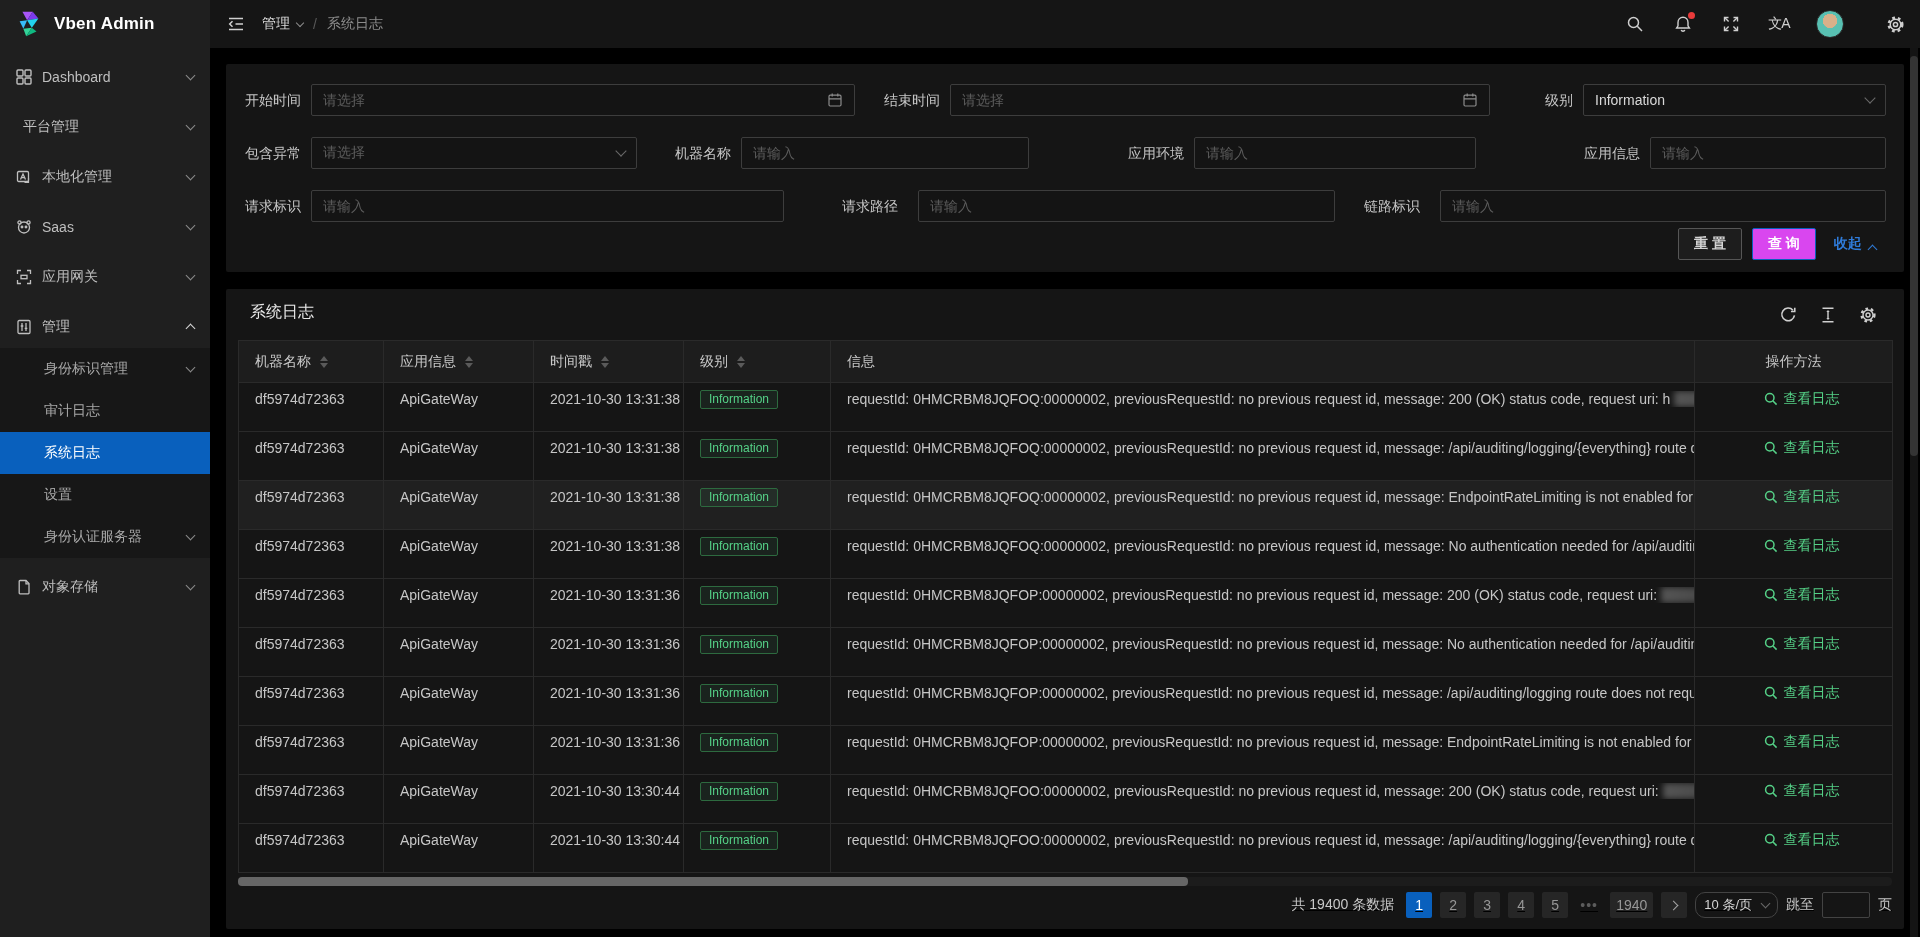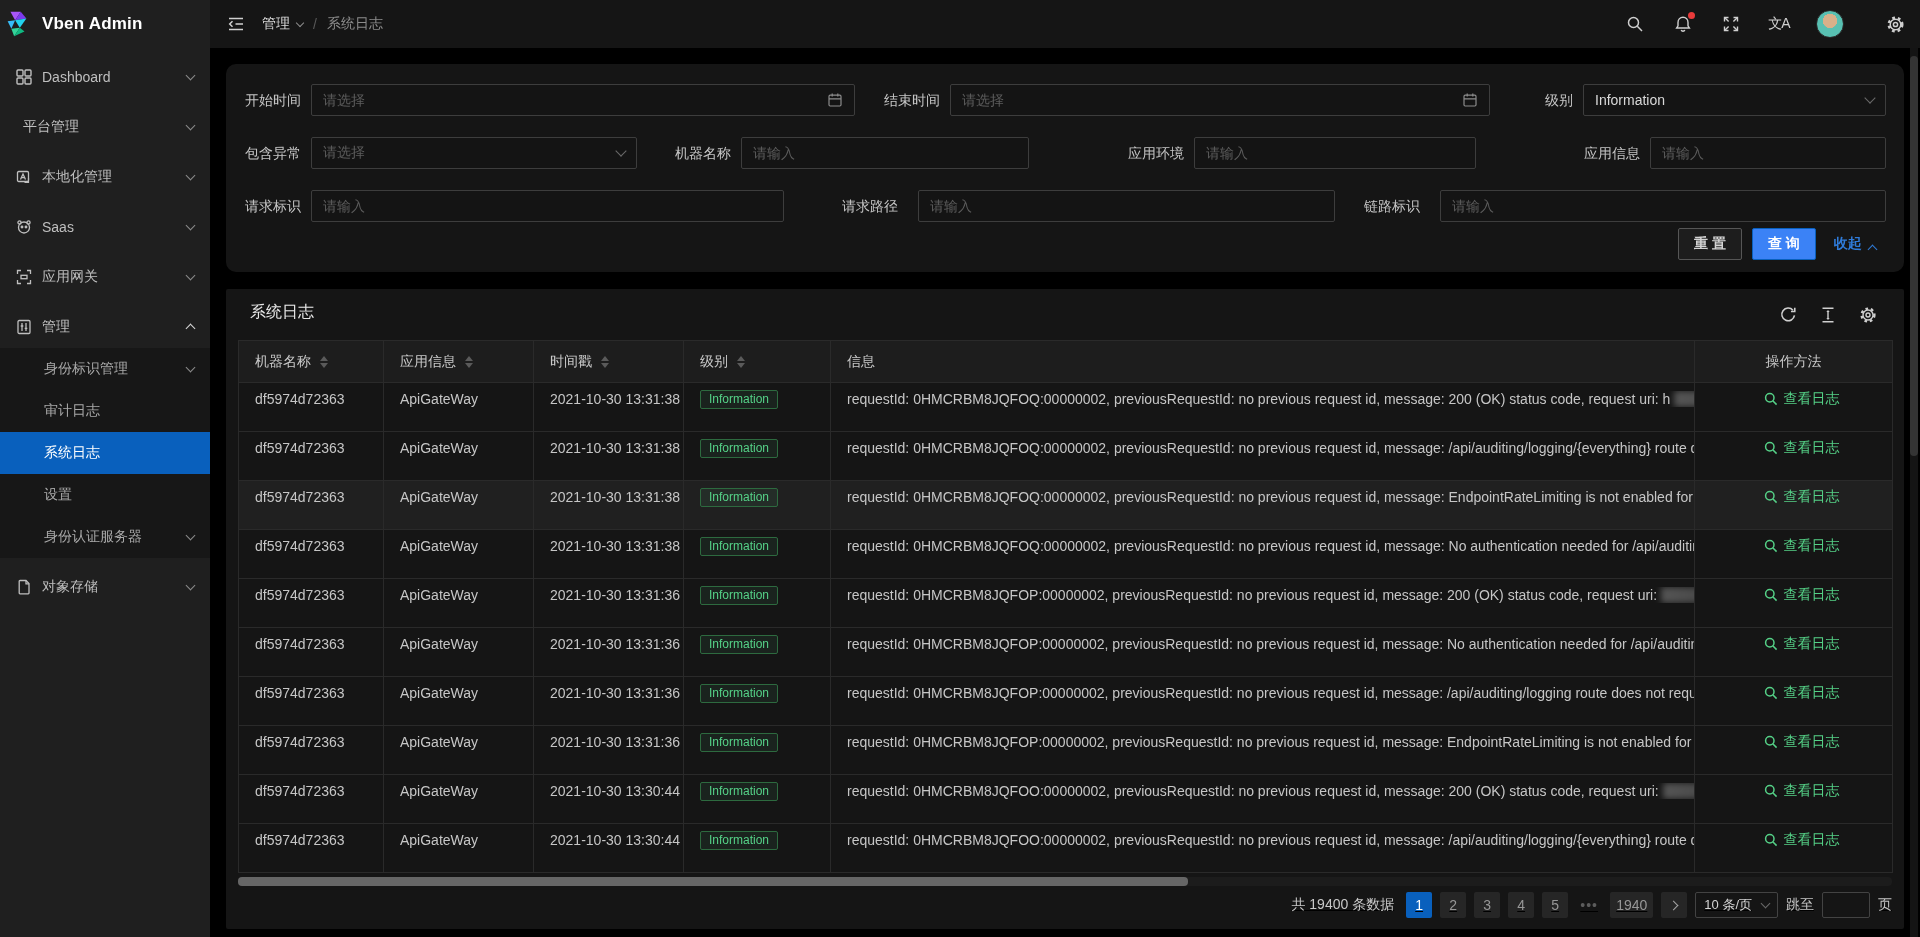--- a/index.html
+++ b/index.html
@@ -2,21 +2,21 @@
 <html><head>
 <meta charset="utf-8">
 <style>
   * { margin:0; padding:0; box-sizing:border-box; }
   html,body { width:1920px; height:937px; background:#000; overflow:hidden;
     font-family:"Liberation Sans","DejaVu Sans",sans-serif; }
   .stage { position:relative; width:1920px; height:937px; background:#000; }
 
   
   .sidebar { position:absolute; left:0; top:0; width:210px; height:937px; background:#1f1f1f; z-index:5; }
-  .logo-row { display:flex; align-items:center; height:48px; padding-left:2px; }
+  .logo-row { display:flex; align-items:center; height:48px; padding-left:14px; }
   .logo-mark { width:30px; height:30px; }
   .logo-text { color:#fff; font-size:17px; font-weight:bold; margin-left:10px; letter-spacing:.2px; }
   .menu { padding-top:8px; }
   .m-item { position:relative; height:42px; margin-bottom:8px; display:flex; align-items:center;
     padding-left:16px; color:#bfbfbf; font-size:14px; cursor:pointer; }
   .m-item .mi { width:16px; height:16px; flex:0 0 16px; display:flex; align-items:center; justify-content:center; }
   .m-item .mlabel { margin-left:10px; white-space:nowrap; }
   .m-item.no-icon { padding-left:23px; }
   .submenu { background:#171717; }
   .s-item { position:relative; height:42px; display:flex; align-items:center; padding-left:44px;
@@ -40,37 +40,37 @@
   .tic { position:relative; width:22px; height:22px; display:flex; align-items:center; justify-content:center; cursor:pointer; }
   .red-dot { position:absolute; top:-1px; right:-1px; width:7px; height:7px; border-radius:50%; background:#e93b3b; }
   .avatar { width:28px; height:28px; border-radius:50%; cursor:pointer;
     background:radial-gradient(circle at 50% 38%, #d8b08a 0 34%, #58c0b2 35%); border:1px solid #2a2a2a; }
   .gear-ic { margin-left:14px; }
   .lang-txt { color:#cfcfcf; font-size:14px; letter-spacing:-1px; white-space:nowrap; }
 
   
   .content { position:absolute; left:210px; top:48px; width:1710px; height:889px; background:#000; }
 
-  .filter-panel { position:absolute; left:16px; top:16px; width:1678px; height:208px; background:#151515; border-radius:10px; }
+  .filter-panel { position:absolute; left:16px; top:16px; width:1678px; height:208px; background:#151515; border-radius:2px; }
   .f-label { position:absolute; height:32px; line-height:32px; text-align:right; color:#c6c6c6; font-size:14px; }
   .f-ctrl { position:absolute; height:32px; background:#141414; border:1px solid #3d3d3d; border-radius:2px;
     display:flex; align-items:center; padding:0 11px; color:#d9d9d9; font-size:14px; }
   .f-ctrl input { flex:1; min-width:0; background:transparent; border:none; outline:none; color:#d9d9d9;
     font-size:14px; font-family:inherit; }
   .f-ctrl input::placeholder { color:#5c5c5c; }
   .ph { color:#5c5c5c; flex:1; }
   .val { color:#d9d9d9; flex:1; }
   .suffix { flex:0 0 auto; margin-left:8px; display:flex; align-items:center; }
   .sel-chev { width:8px; height:8px; border-right:1.4px solid #6a6a6a; border-bottom:1.4px solid #6a6a6a;
     transform:rotate(45deg); margin-top:-4px; }
   .f-buttons { position:absolute; top:164px; left:1452px; display:flex; align-items:center;font-weight:bold; }
   .btn { height:32px; border-radius:2px; font-size:14px; display:flex; align-items:center; justify-content:center;
     cursor:pointer; padding:0 15px; }
   .btn-reset { background:#1d1d1d; border:1px solid #565656; color:#d4d4d4; }
-  .btn-query { background:#3b82f6; border:1px solid #0960bd; color:#fff; margin-left:10px; }
+  .btn-query { background:#d946ef; border:1px solid #0960bd; color:#fff; margin-left:10px; }
   .collapse-link { margin-left:18px; color:#2f7bd9; font-size:14px; display:flex; align-items:flex-end; cursor:pointer; }
   .collapse-link .chev-b { width:7px; height:7px; border-right:1.5px solid #2f7bd9; border-bottom:1.5px solid #2f7bd9;
     transform:rotate(225deg); margin:4px 0 0 7px; }
 
   
   .table-panel { position:absolute; left:16px; top:241px; width:1678px; height:640px; background:#151515; border-radius:2px; }
   .tp-title { position:absolute; left:24px; top:13px; color:#e8e8e8; font-size:16px; }
   .tp-icons { position:absolute; right:26px; top:16px; display:flex; align-items:center; gap:20px; }
   .tp-icons .tic { width:20px; height:20px; }
 
@@ -103,21 +103,21 @@
   .pager { position:absolute; right:12px; top:602px; height:28px; display:flex; align-items:center; gap:8px;text-decoration:underline; }
   .pg-total { color:#c9c9c9; font-size:14px; margin-right:4px; }
   .page-item { min-width:26px; height:26px; background:#262626; color:#979797; font-size:14px; border-radius:2px;
     display:flex; align-items:center; justify-content:center; padding:0 6px; cursor:pointer; }
   .page-item.active { background:#0960bd; color:#fff; }
   .page-item.ellipsis { background:transparent; color:#5c5c5c; letter-spacing:1px; cursor:default; padding:0 2px; }
   .pg-next { width:26px; height:26px; background:#262626; border-radius:2px; display:flex; align-items:center;
     justify-content:center; cursor:pointer; }
   .pg-next .chev-r { width:7px; height:7px; border-right:1.5px solid #a5a5a5; border-top:1.5px solid #a5a5a5;
     transform:rotate(45deg); margin-right:2px; }
-  .pg-size { height:26px; border:1px solid #434343; border-radius:2px; background:#151515; color:#d4d4d4;
+  .pg-size { height:26px; border:1px solid #434343; border-radius:10px; background:#151515; color:#d4d4d4;
     font-size:13px; display:flex; align-items:center; padding:0 8px; gap:10px; cursor:pointer; }
   .pg-size .sel-chev { width:7px; height:7px; margin-top:-3px; }
   .pg-jump { color:#c6c6c6; font-size:14px; display:flex; align-items:center; gap:8px; }
   .pg-jump input { width:48px; height:26px; background:#151515; border:1px solid #434343; border-radius:2px;
     color:#d9d9d9; outline:none; text-align:center; font-family:inherit; }
 
   
   .vscroll { position:absolute; right:2px; top:48px; width:8px; height:889px; background:#141414; }
   .vthumb { position:absolute; left:0; top:8px; width:8px; height:400px; background:#343434; border-radius:4px; cursor:pointer; }
 

